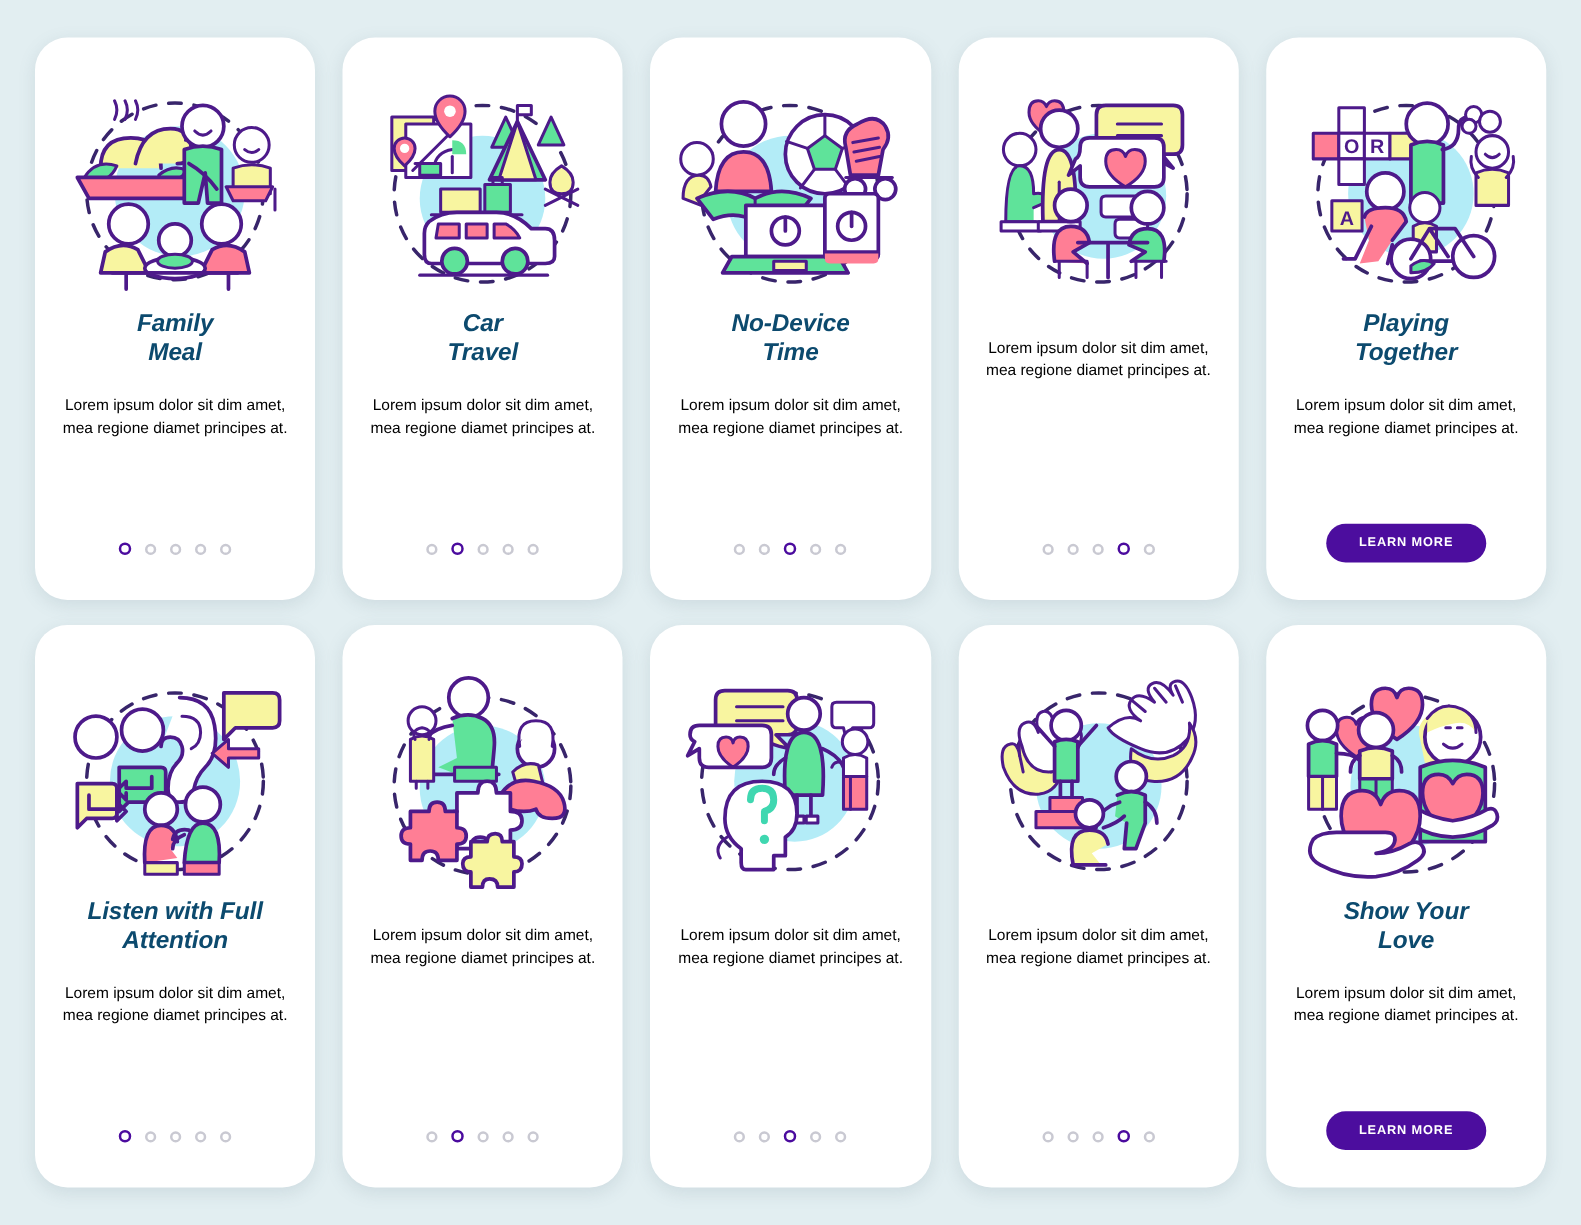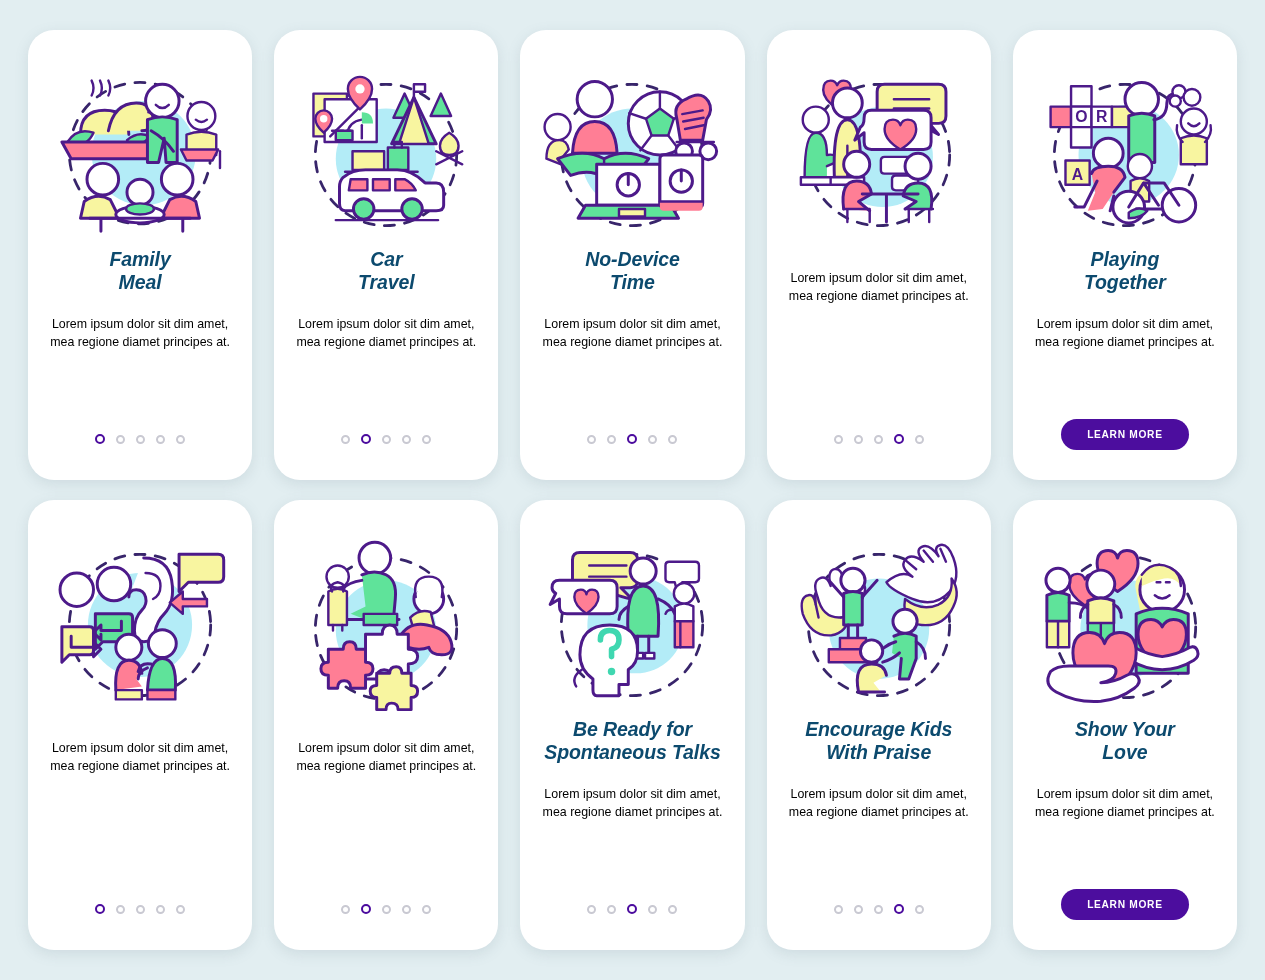--- a/index.html
+++ b/index.html
@@ -496,20 +496,21 @@
         <path class="ln" d="M74 170 q-2 -32 14 -32 q12 0 14 14"></path>
         <path d="M108 170 q2 -34 16 -34 q16 0 14 34 z" fill="#5fe39a"></path>
         <path class="ln" d="M108 170 q2 -34 16 -34 q16 0 14 34 z"></path>
         <path class="ln" d="M108 146 q-10 4 -10 12 M112 142 q-12 -2 -14 8"></path>
         <path d="M74 170 h28 v10 h-28 z" fill="#f8f5a0"></path>
         <path class="ln2" d="M74 170 h28 v10 h-28 z"></path>
         <path d="M108 170 h30 v10 h-30 z" fill="#ff7e95"></path>
         <path class="ln2" d="M108 170 h30 v10 h-30 z"></path>
       </svg>
     </div>
+    <div class="card-title">Listen with Full<br>Attention</div>
     <div class="card-body">Lorem ipsum dolor sit dim amet, mea regione diamet principes at.</div>
     <div class="spacer"></div>
     <div class="dots">
       <span class="dot active"></span>
       <span class="dot"></span>
       <span class="dot"></span>
       <span class="dot"></span>
       <span class="dot"></span>
     </div>
   </div>
@@ -599,21 +600,20 @@
         <path class="ln2" d="M146 96 h20 v28 h-20 z"></path>
         <path class="ln2" d="M152 96 v28"></path>
 
         <path class="wh" d="M44 132 q0 -32 32 -32 q30 0 30 28 q0 14 -10 20 l0 16 h-10 l0 12 h-24 q-4 0 -4 -6 l0 -12 q-14 -10 -14 -26z"></path>
         <path class="ln" d="M44 132 q0 -32 32 -32 q30 0 30 28 q0 14 -10 20 l0 16 h-10 l0 12 h-24 q-4 0 -4 -6 l0 -12 q-14 -10 -14 -26z"></path>
         <path class="ln2" d="M46 148 q-12 8 -6 18"></path>
         <path d="M66 116 q0 -10 10 -10 q10 0 10 10 q0 8 -8 10 l0 8" fill="none" stroke="#3fd7b0" stroke-width="6" stroke-linecap="round" stroke-linejoin="round"></path>
         <circle cx="78" cy="150" r="4" fill="#3fd7b0"></circle>
       </svg>
     </div>
-    <div class="card-title">Be Ready for<br>Spontaneous Talks</div>
     <div class="card-body">Lorem ipsum dolor sit dim amet, mea regione diamet principes at.</div>
     <div class="spacer"></div>
     <div class="dots">
       <span class="dot"></span>
       <span class="dot"></span>
       <span class="dot active"></span>
       <span class="dot"></span>
       <span class="dot"></span>
     </div>
   </div>
@@ -654,21 +654,20 @@
         <path class="ln" d="M116 112 q12 -6 24 0 l0 24 l-8 22 h-10 l2 -22"></path>
         <path class="ln" d="M118 118 q-14 4 -20 16 M140 118 q10 6 10 18"></path>
         <circle class="wh" cx="92" cy="128" r="12"></circle>
         <circle class="ln" cx="92" cy="128" r="12"></circle>
         <path d="M78 172 q-6 -30 14 -30 q14 0 16 12 l-14 8 l8 10 z" fill="#f8f5a0"></path>
         <path class="ln" d="M78 172 q-6 -30 14 -30 q14 0 16 12"></path>
         <path class="ln" d="M104 140 q12 -4 18 -10"></path>
         <path class="ln" d="M78 172 h28"></path>
       </svg>
     </div>
-    <div class="card-title">Encourage Kids<br>With Praise</div>
     <div class="card-body">Lorem ipsum dolor sit dim amet, mea regione diamet principes at.</div>
     <div class="spacer"></div>
     <div class="dots">
       <span class="dot"></span>
       <span class="dot"></span>
       <span class="dot"></span>
       <span class="dot active"></span>
       <span class="dot"></span>
     </div>
   </div>

